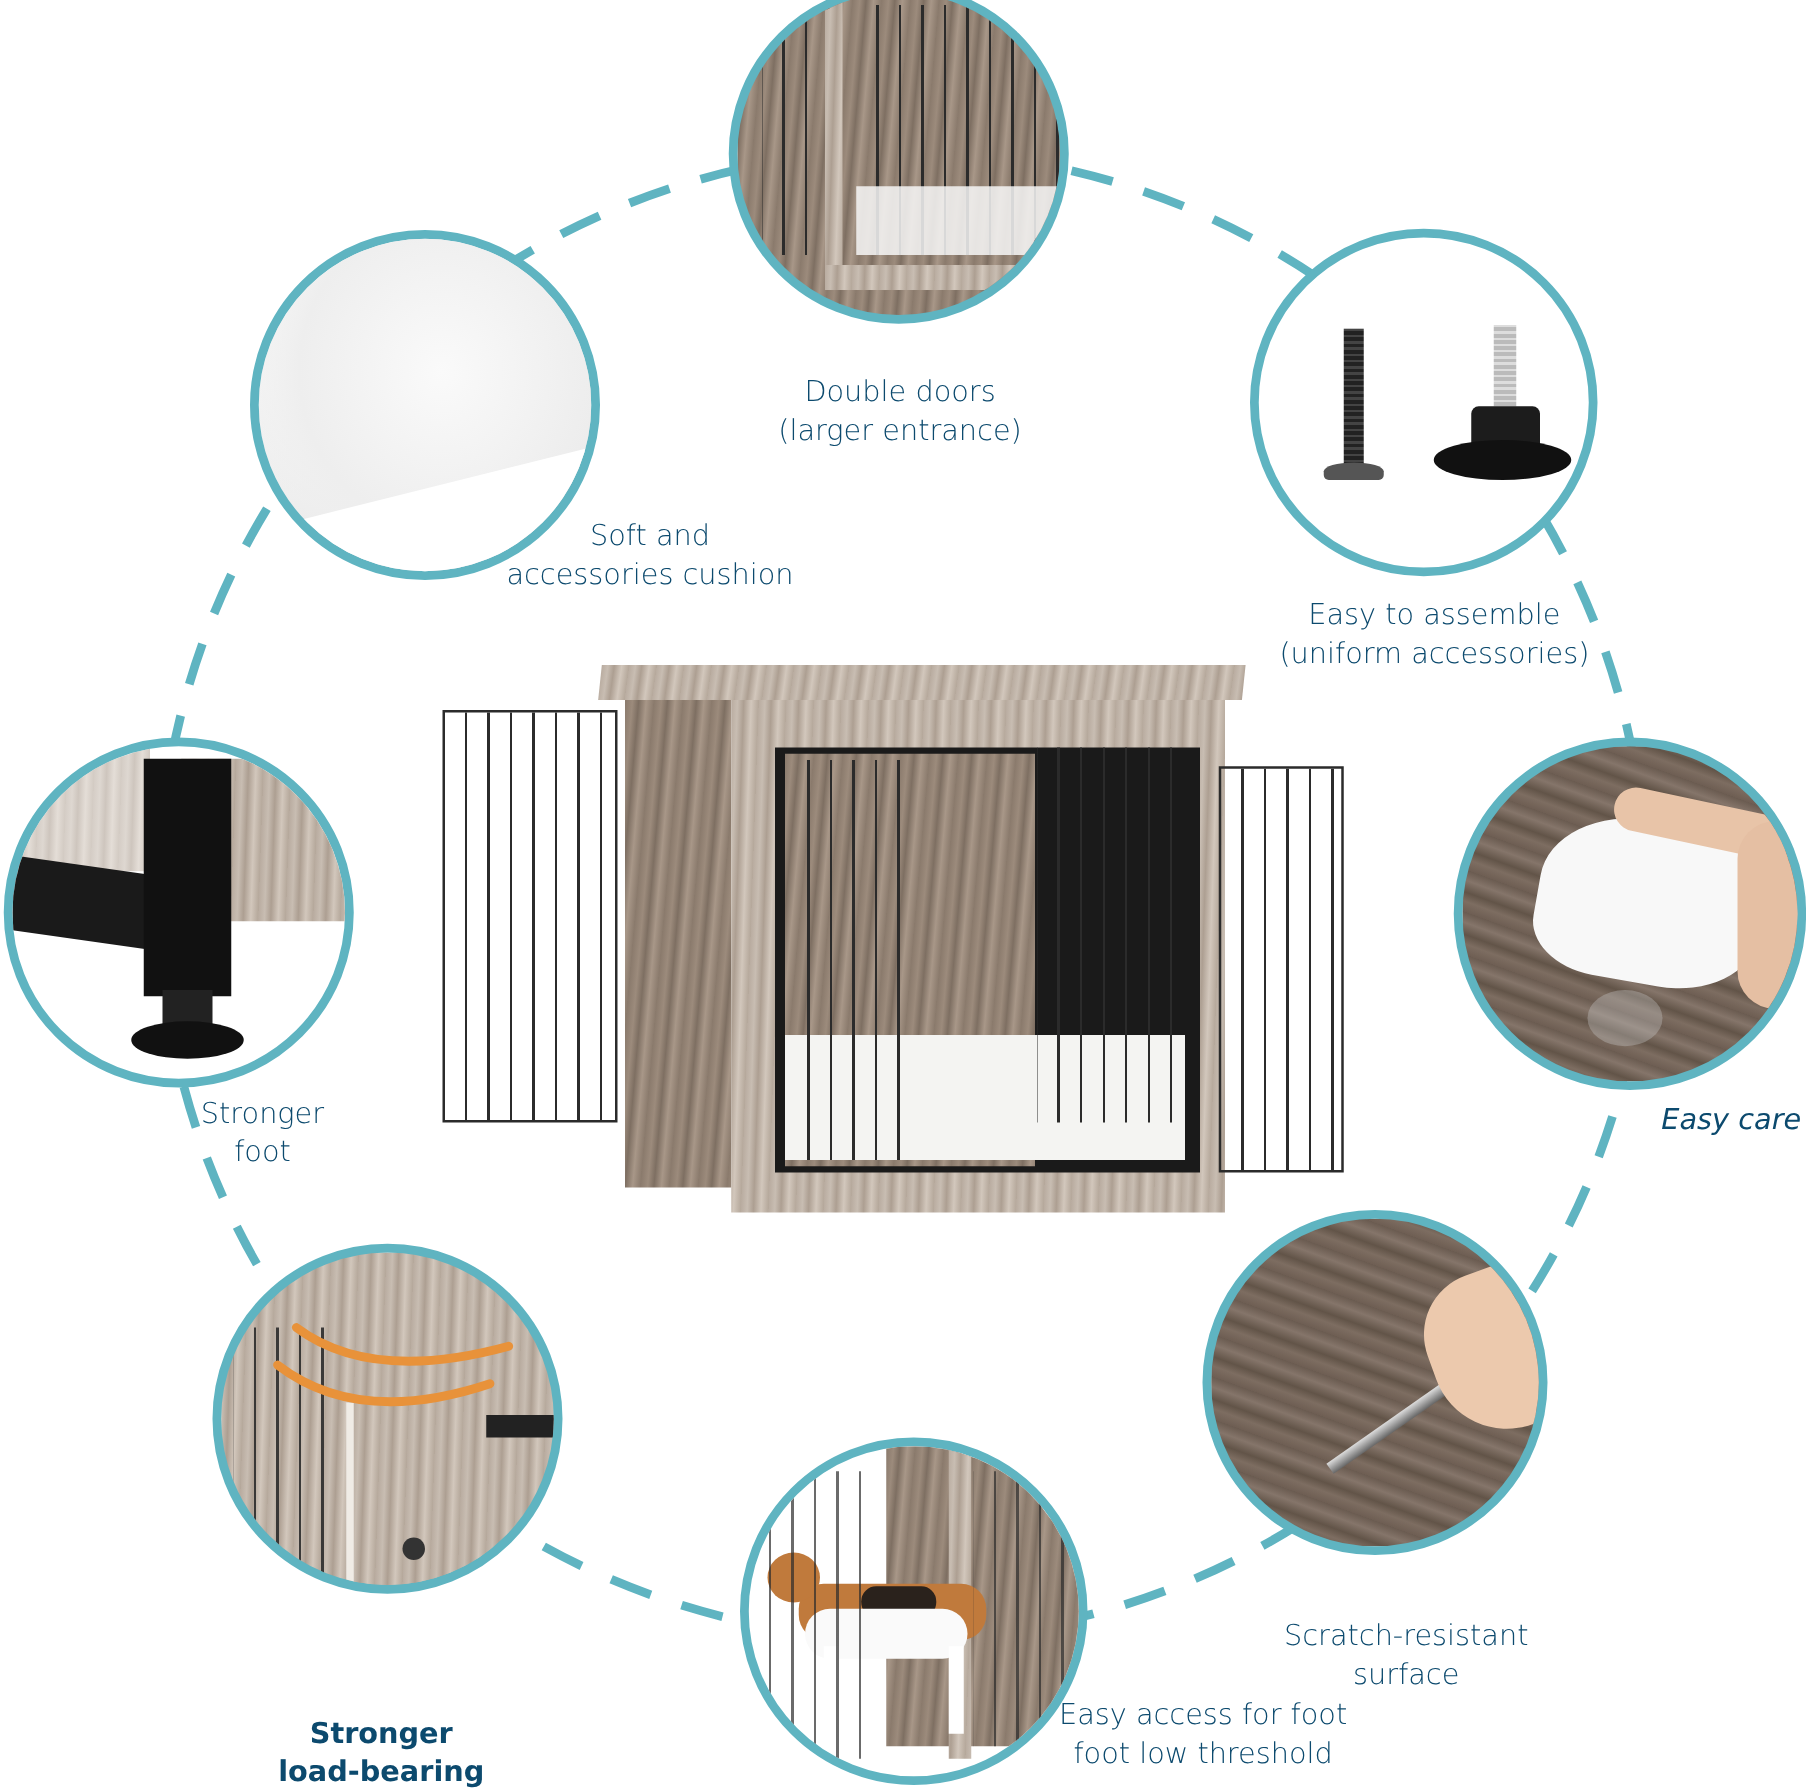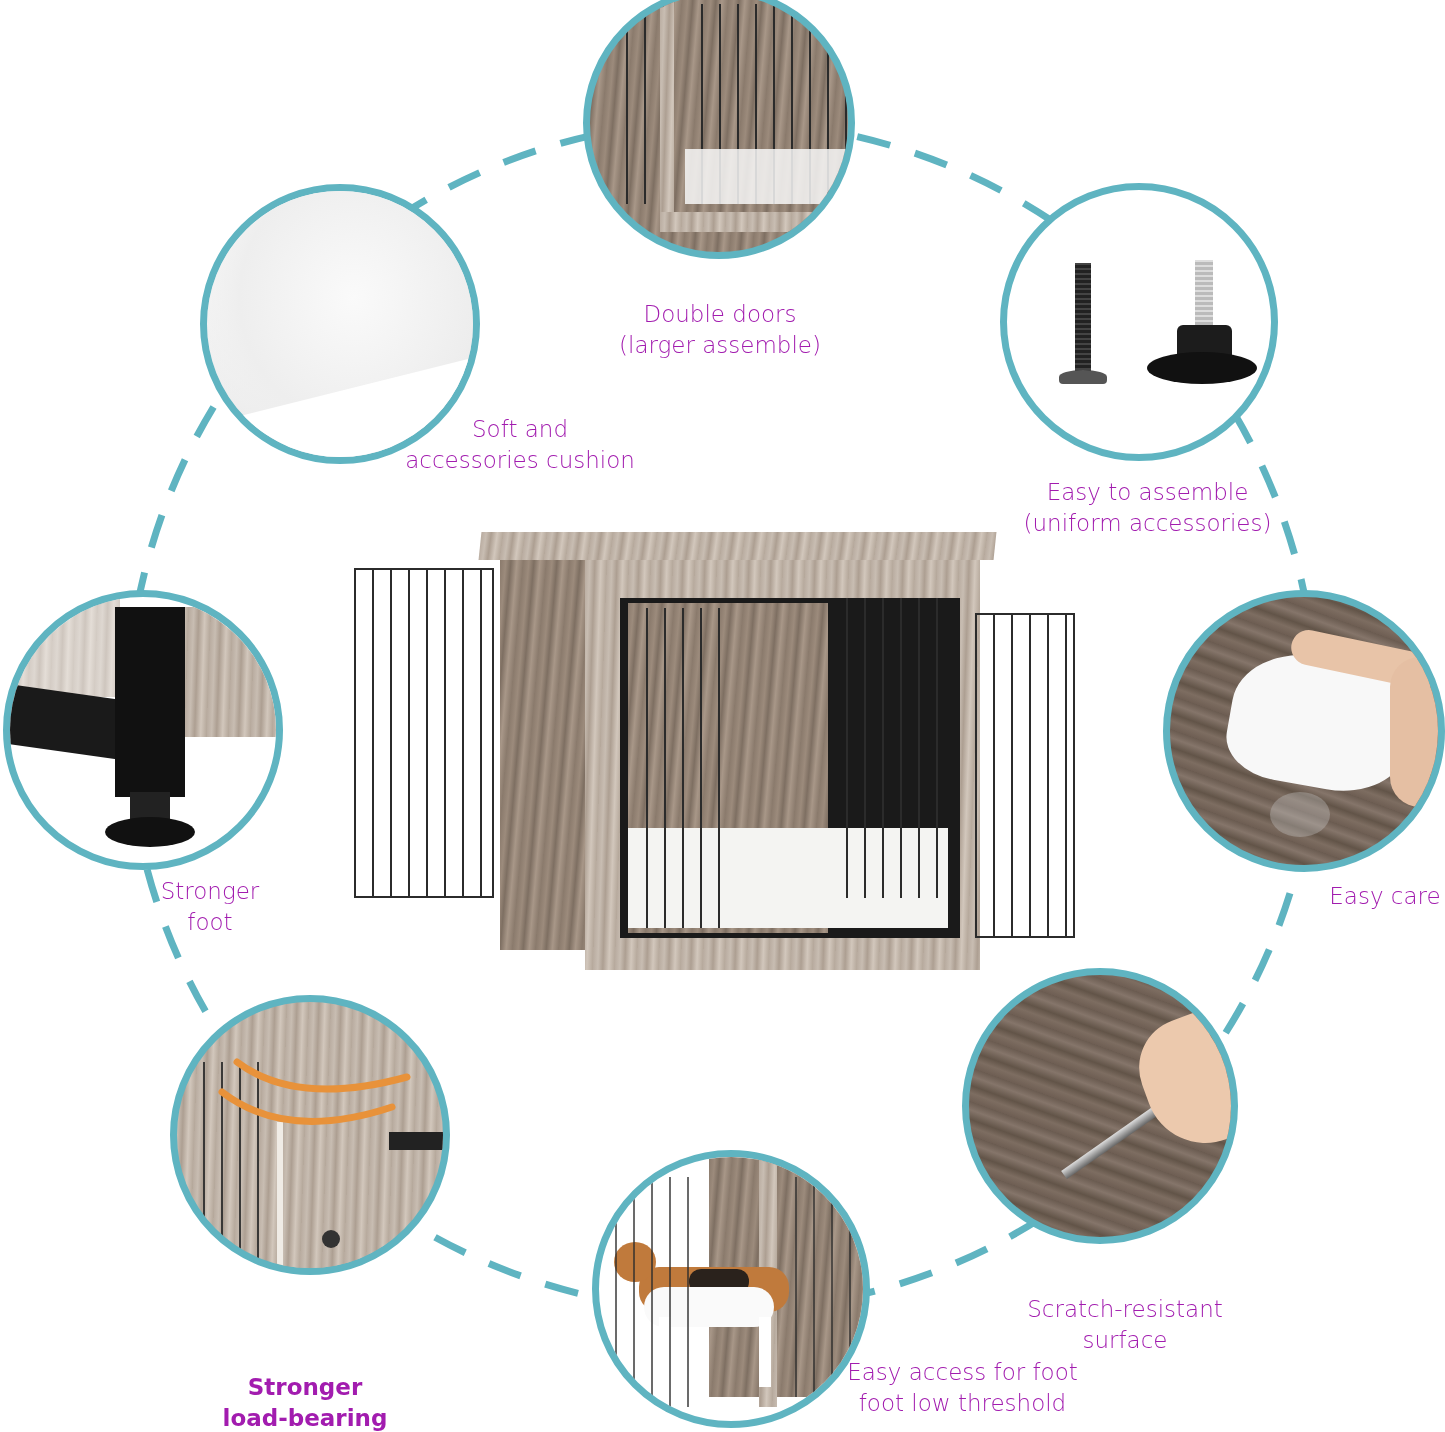--- a/index.html
+++ b/index.html
@@ -1,19 +1,19 @@
 <!DOCTYPE html>
 <html><head>
 <meta charset="utf-8">
 <style>
   html, body { margin:0; padding:0; background:#ffffff; }
   body { width:1445px; height:1432px; position:relative; overflow:hidden; font-family:"DejaVu Sans", sans-serif; color:#333; }
   .ring { position:absolute; left:0; top:0; }
   .bubble { position:absolute; border-radius:50%; border:7px solid #5fb4c1; overflow:hidden; box-sizing:border-box; background:#fff; }
-  .label { position:absolute; font-size:23px; line-height:31px; text-align:center; color:#a21caf; white-space:nowrap; font-weight:300; }
+  .label { position:absolute; font-size:23px; line-height:31px; text-align:center; color:#0c4a6e; white-space:nowrap; font-weight:300; }
   .wood { background: repeating-linear-gradient(95deg,#8a7a6c 0px,#9c8b7c 6px,#7e6f62 11px,#a89788 17px,#8c7c6e 23px); }
   .wood-light { background: repeating-linear-gradient(92deg,#b9aca0 0px,#c8bdb2 5px,#ad9f92 10px,#d2c7bc 16px,#b5a89b 22px); }
   .wood-dark { background: repeating-linear-gradient(20deg,#6e5e53 0px,#7d6d61 8px,#625448 15px,#85756a 24px,#6a5b50 32px); }
   .bars { position:absolute; background: repeating-linear-gradient(90deg, transparent 0 16px, #2b2b2b 16px 18px); }
   .cushion-tex { background: radial-gradient(circle at 30% 30%, #ffffff, #ececec 60%, #e2e2e2); }
 </style>
 </head>
 <body>
 
 <svg class="ring" width="1445" height="1432">
@@ -24,21 +24,21 @@
   <div style="position:absolute;left:0;top:0;width:100%;height:100%;">
     <div class="bars" style="left:20px;top:10px;width:60px;height:200px;"></div>
     <div class="wood-light" style="position:absolute;left:70px;top:0;width:14px;height:230px;"></div>
     <div class="bars" style="left:95px;top:10px;width:170px;height:200px;"></div>
     <div style="position:absolute;left:95px;top:155px;width:175px;height:55px;background:#f7f7f7;opacity:.85;"></div>
     <div class="wood-light" style="position:absolute;left:70px;top:218px;width:200px;height:20px;"></div>
   </div>
 </div>
 <div class="label" style="left:600px;top:299px;width:240px;">
   <div>Double doors</div>
-  <div>(larger assemble)</div>
+  <div>(larger entrance)</div>
 </div>
 
 <div class="bubble cushion-tex" style="left:200px;top:184px;width:280px;height:280px;">
   <div style="position:absolute;left:0;top:0;width:100%;height:100%;background:radial-gradient(ellipse at 55% 40%, #fafafa 0%, #eeeeee 55%, transparent 80%);"></div>
   <div style="position:absolute;left:0;top:200px;width:100%;height:80px;background:#fff;transform:skewY(-14deg);"></div>
 </div>
 <div class="label" style="left:390px;top:414px;width:260px;">
   <div>Soft and</div>
   <div>accessories cushion</div>
 </div>
@@ -73,21 +73,21 @@
 </div>
 
 <div class="bubble wood-dark" style="left:1163px;top:590px;width:282px;height:282px;">
   <div style="position:absolute;left:0;top:0;width:100%;height:100%;">
     <div style="position:absolute;left:60px;top:60px;width:180px;height:130px;background:#f8f8f8;border-radius:45% 35% 40% 30%;transform:rotate(10deg);"></div>
     <div style="position:absolute;left:120px;top:45px;width:150px;height:35px;background:#e8c4a8;border-radius:20px;transform:rotate(12deg);"></div>
     <div style="position:absolute;left:220px;top:60px;width:60px;height:150px;background:#e5bfa3;border-radius:30px;"></div>
     <div style="position:absolute;left:100px;top:195px;width:60px;height:45px;border-radius:50%;background:rgba(200,200,200,.35);"></div>
   </div>
 </div>
-<div class="label" style="left:1325px;top:881px;width:120px;">
+<div class="label" style="left:1325px;top:881px;width:120px;font-style:italic;">
   <div>Easy care</div>
 </div>
 
 <div class="bubble wood-light" style="left:170px;top:995px;width:280px;height:280px;">
   <div style="position:absolute;left:0;top:0;width:100%;height:100%;">
     <div class="bars" style="left:10px;top:60px;width:80px;height:220px;opacity:.9;"></div>
     <div class="wood-light" style="position:absolute;left:100px;top:120px;width:110px;height:160px;border-left:6px solid #f0ece6;"></div>
     <svg width="280" height="280" style="position:absolute;left:0;top:0;">
       <path d="M60 60 Q120 105 230 75" stroke="#e8923a" stroke-width="7" fill="none" stroke-linecap="round"></path>
       <path d="M45 90 Q110 140 215 105" stroke="#e8923a" stroke-width="7" fill="none" stroke-linecap="round"></path>

